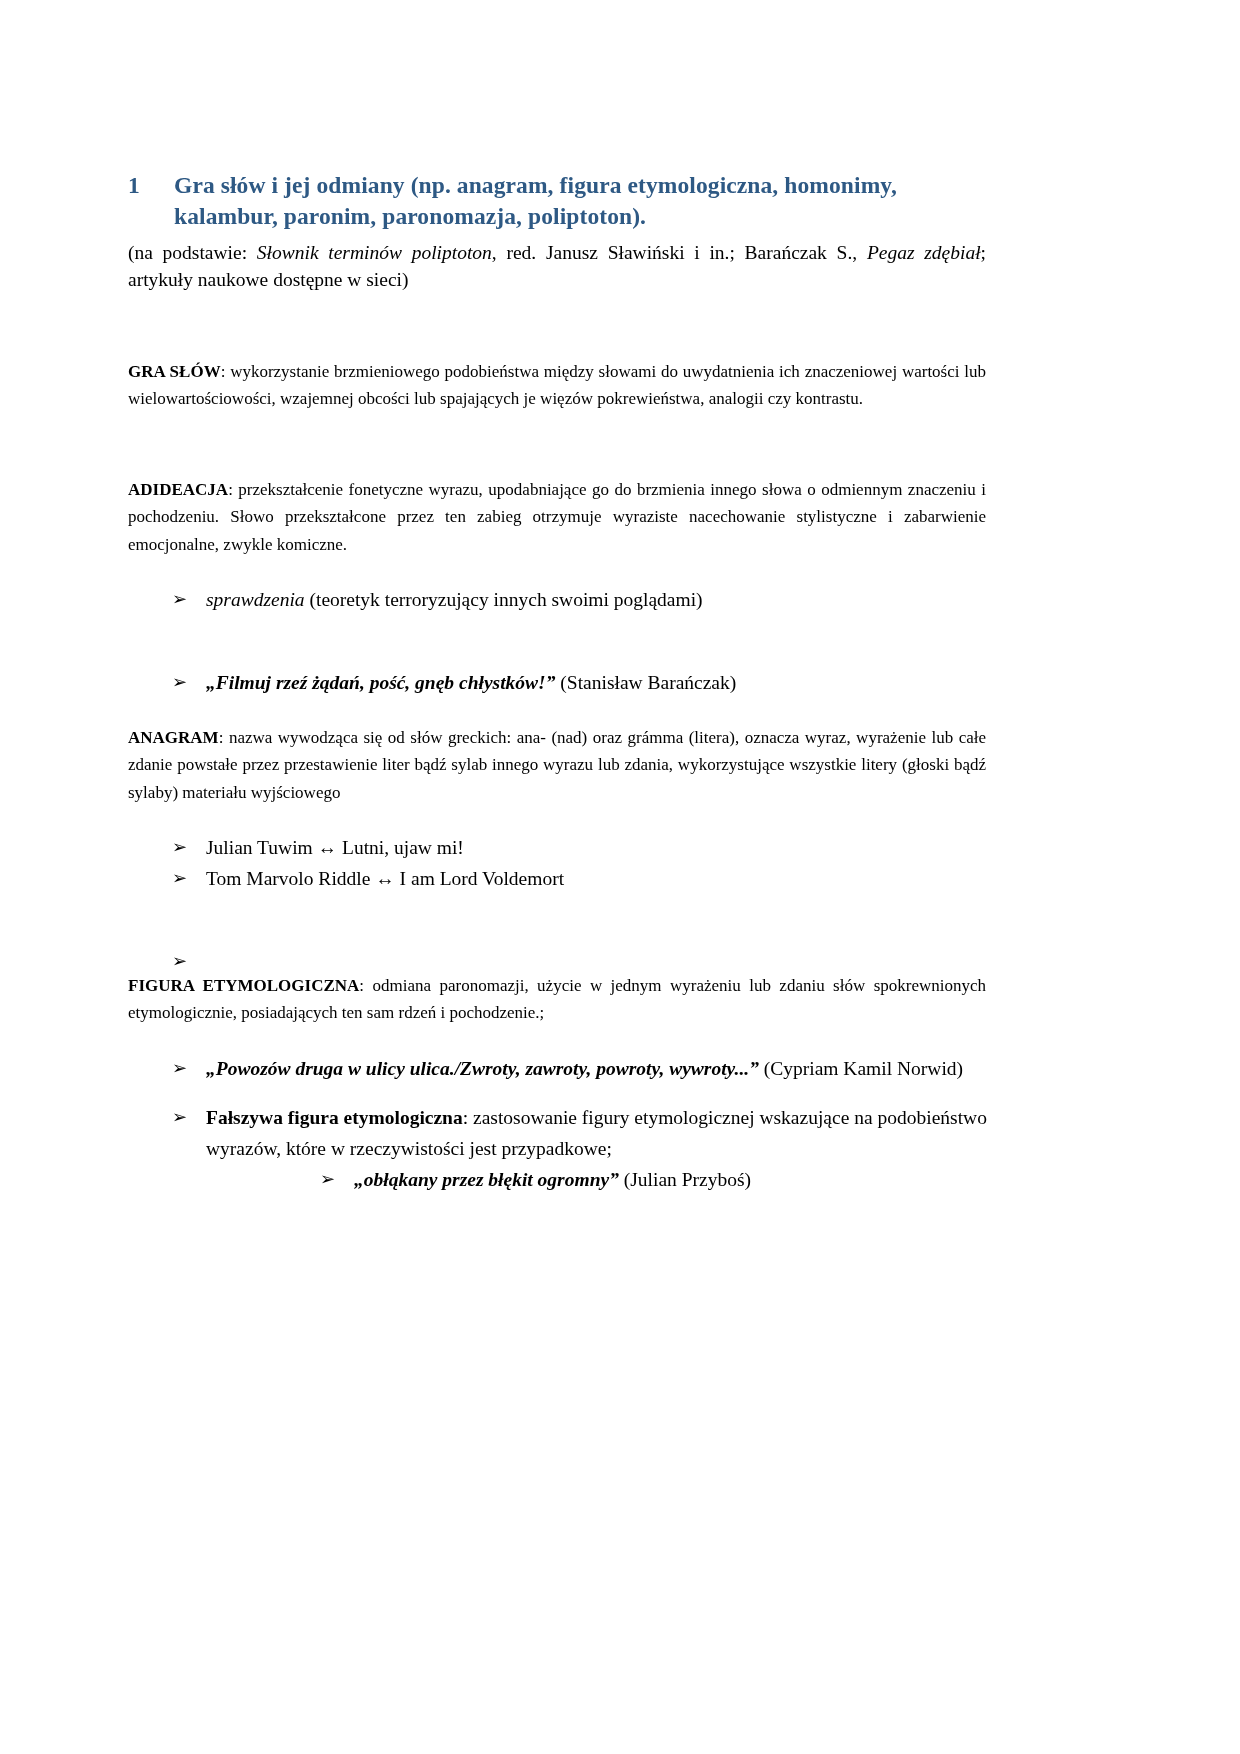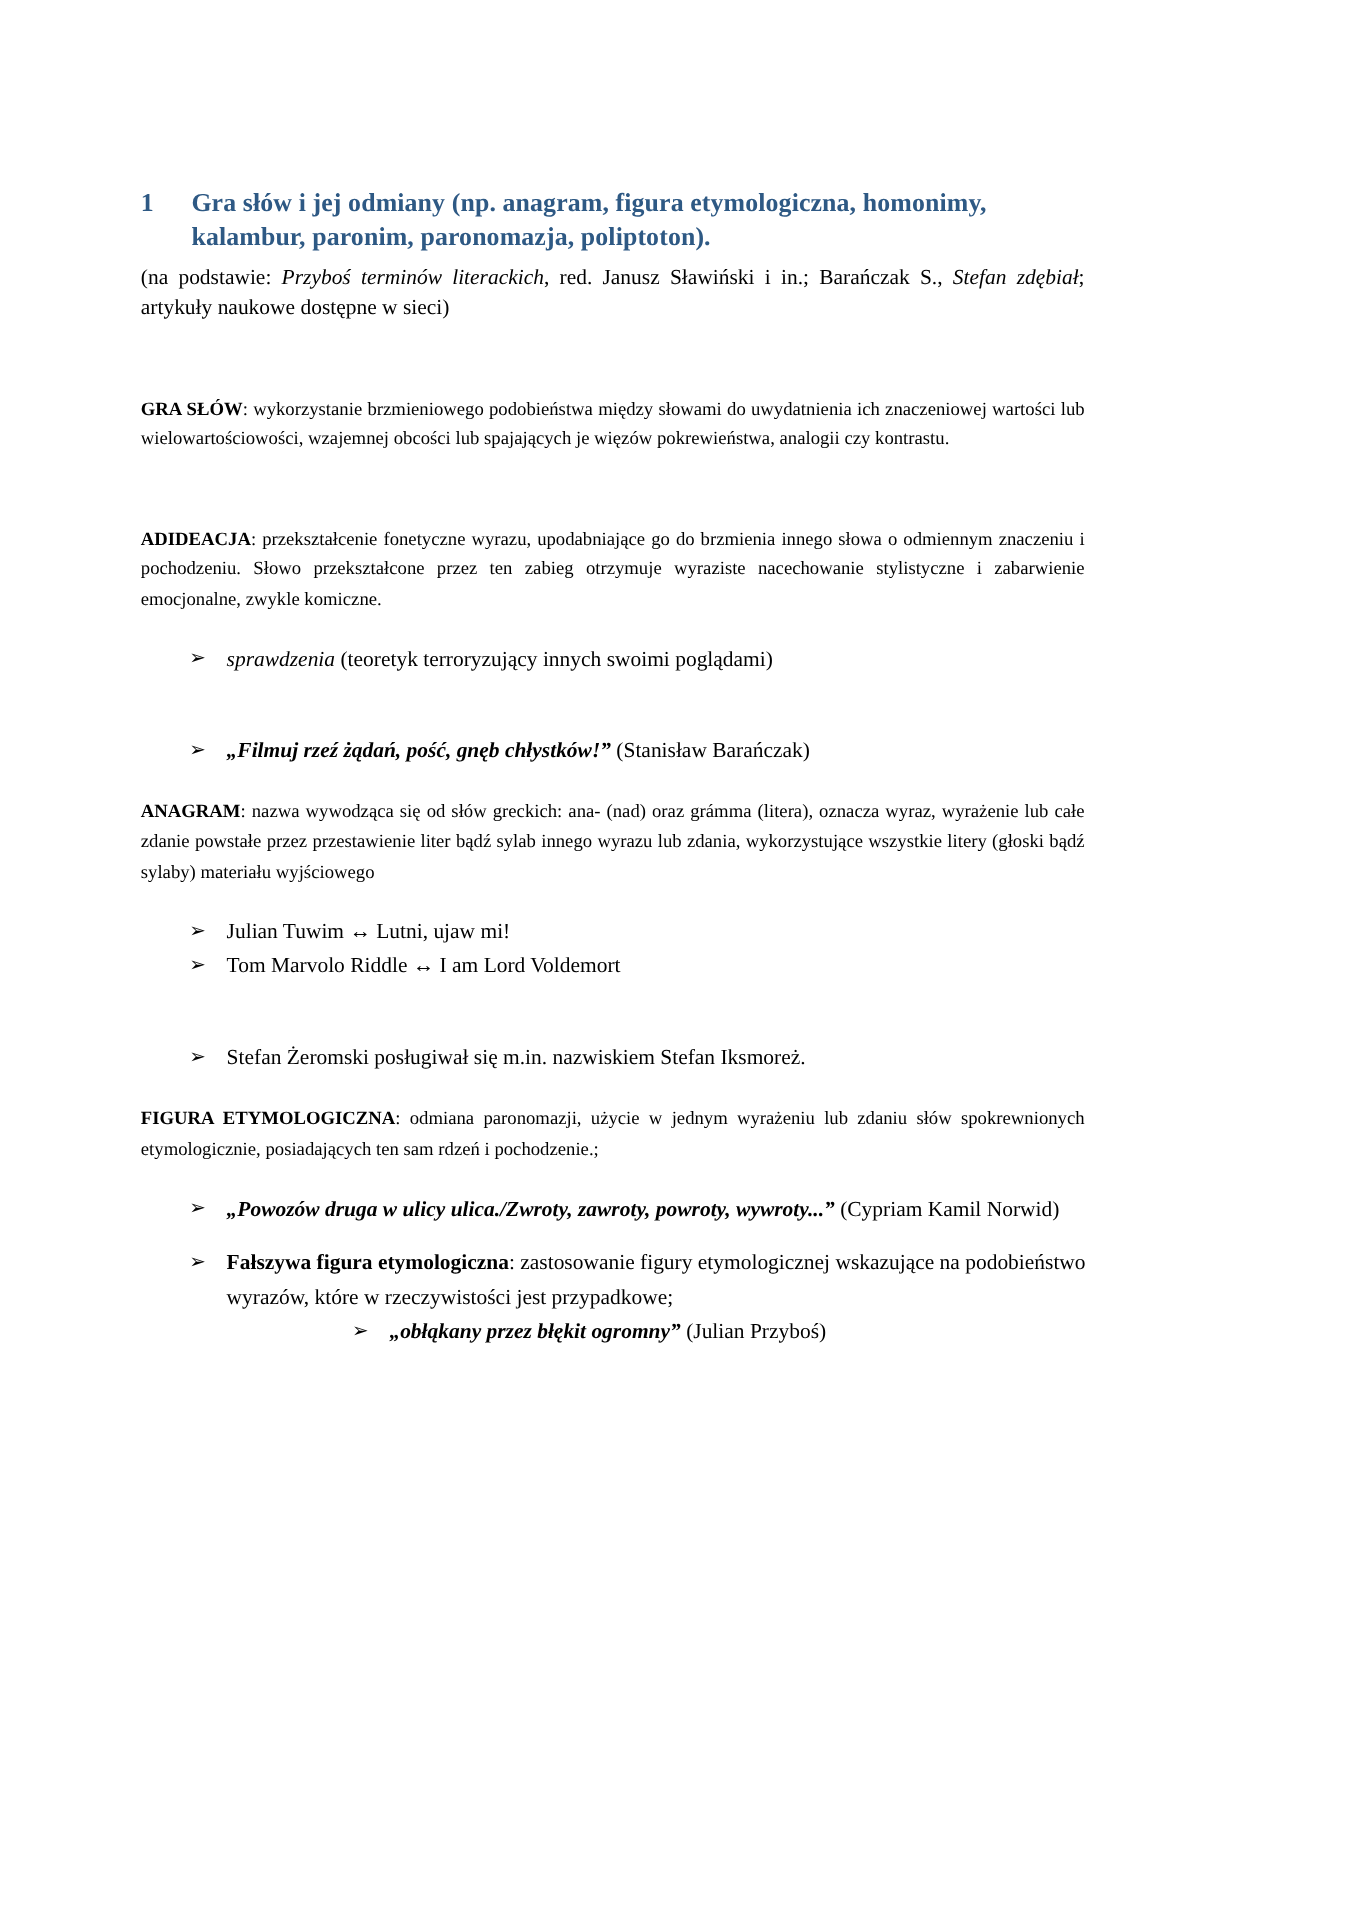--- a/index.html
+++ b/index.html
@@ -110,21 +110,21 @@
 
 <div class="page">
   <div class="doc-body">
 
     <div class="heading">
       <span class="heading-number">1</span>
       <span class="heading-text">Gra słów i jej odmiany (np. anagram, figura etymologiczna, homonimy, kalambur, paronim, paronomazja, poliptoton).</span>
     </div>
 
     <div class="source-note">
-      <span>(na podstawie: </span><i>Przyboś terminów literackich</i><span>, red. Janusz Sławiński i in.; Barańczak S., </span><i>Stefan zdębiał</i><span>; artykuły naukowe dostępne w sieci)</span>
+      <span>(na podstawie: </span><i>Słownik terminów poliptoton</i><span>, red. Janusz Sławiński i in.; Barańczak S., </span><i>Pegaz zdębiał</i><span>; artykuły naukowe dostępne w sieci)</span>
     </div>
 
     <div class="spacer-lg"></div>
 
     <p class="body-par">
       <span class="term">GRA SŁÓW</span><span>: </span><span>wykorzystanie brzmieniowego podobieństwa między słowami do uwydatnienia ich znaczeniowej wartości lub wielowartościowości, wzajemnej obcości lub spajających je więzów pokrewieństwa, analogii czy kontrastu.</span>
     </p>
 
     <div class="spacer-lg"></div>
 
@@ -168,21 +168,21 @@
       </li>
     </ul>
 
     <div class="spacer-sm"></div>
 
 
     <div class="spacer-sm"></div>
 
     <ul class="bullets">
       <li>
-        <span class="marker">➢</span><span>Stefan Żeromski posługiwał się m.in. nazwiskiem Stefan Iksmoreż.</span>
+        <span class="marker">➢</span>
       </li>
     </ul>
 
     <div class="spacer-sm"></div>
 
     <p class="body-par">
       <span class="term">FIGURA ETYMOLOGICZNA</span><span>: </span><span>odmiana paronomazji, użycie w jednym wyrażeniu lub zdaniu słów spokrewnionych etymologicznie, posiadających ten sam rdzeń i pochodzenie.;</span>
     </p>
 
     <div class="spacer-sm"></div>

